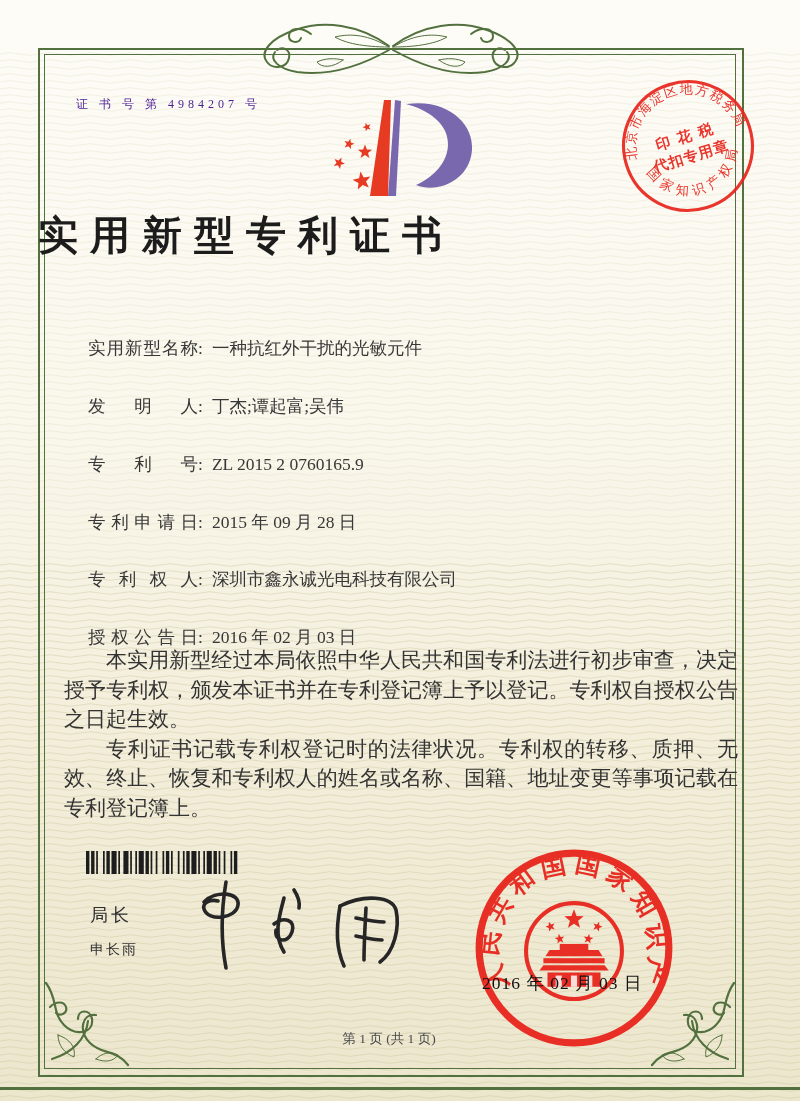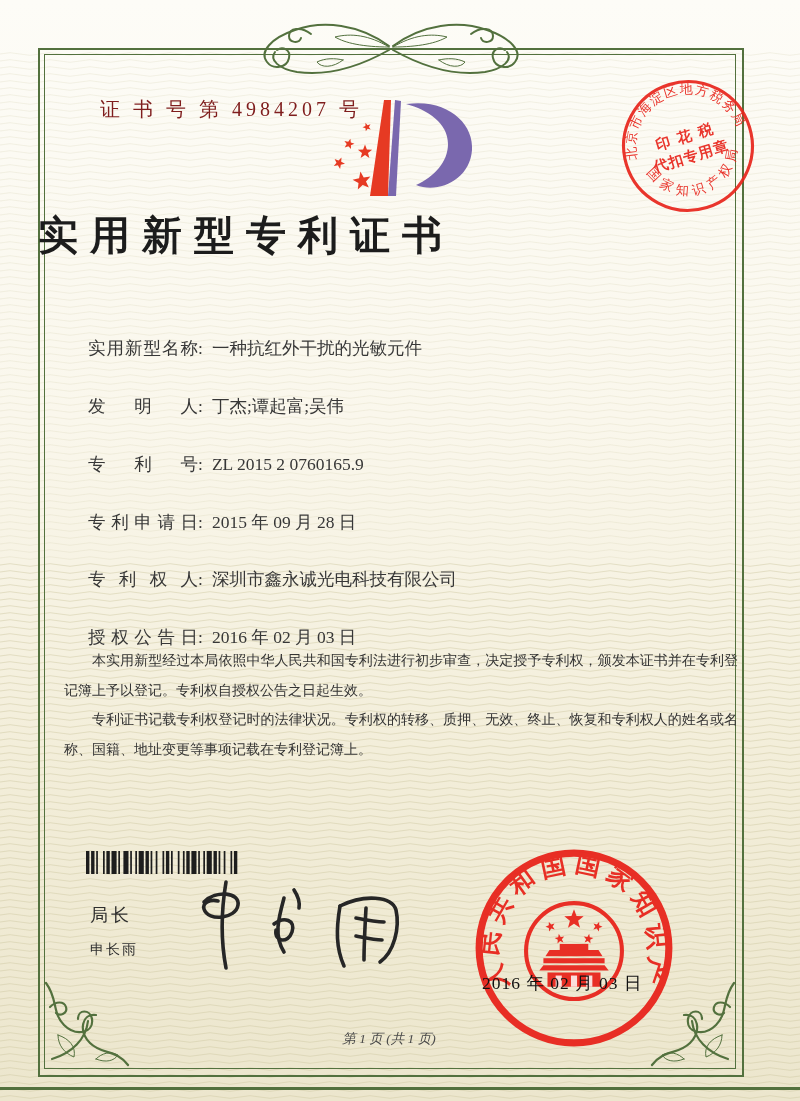--- a/index.html
+++ b/index.html
@@ -7,33 +7,33 @@
     width:800px;height:1101px;position:relative;overflow:hidden;
     font-family:"Liberation Serif","DejaVu Serif",serif;
     background:linear-gradient(180deg,#fdfcf7 0%,#faf7ec 38%,#f3eeda 68%,#ece6cd 100%);
   }
   .abs{position:absolute;}
   #waves{left:0;top:0;z-index:0;}
   .frame-outer{left:38px;top:48px;width:702px;height:1025px;border:2.5px solid var(--border-green);z-index:2;}
   .frame-inner{left:44px;top:54px;width:690px;height:1013px;border:1px solid var(--border-green);z-index:2;}
   .bottom-rule{left:0;top:1087px;width:800px;height:2.5px;background:var(--border-green);z-index:2;}
   .content{z-index:3;color:#2b2b2b;}
-  .cert-no{left:100px;top:96px;font-size:20px;letter-spacing:4px;color:#7f1d1d;}
+  .cert-no{left:76px;top:96px;font-size:12px;letter-spacing:4px;color:#4c1d95;}
   .doc-title{left:38px;top:208px;width:702px;font-size:40px;font-weight:bold;
     letter-spacing:12px;color:#1c1c1c;}
   .field-row{left:88px;font-size:17.5px;color:#373737;white-space:nowrap;}
   .field-label{display:inline-block;width:110px;text-align:justify;text-align-last:justify;margin-top:16px;}
   .field-colon{display:inline-block;margin-right:9px;}
-  .paras{left:64px;top:646px;width:674px;font-size:14px;line-height:29.5px;color:#333;
+  .paras{left:64px;top:646px;width:674px;font-size:21px;line-height:29.5px;color:#333;
     text-align:justify;z-index:3;}
   .paras p{margin:0;text-indent:2em;}
   .sig-title{left:90px;top:903px;font-size:18px;letter-spacing:3px;color:#2e2e2e;}
   .sig-name{left:90px;top:941px;font-size:14px;letter-spacing:2px;color:#2e2e2e;}
   .issue-date{left:482px;top:971px;width:180px;font-size:17.5px;color:#111;letter-spacing:1px;z-index:5;white-space:nowrap;}
-  .page-footer{left:38px;top:1030px;width:702px;text-align:center;font-size:13.5px;color:#4a4a4a;font-style:italic;}
+  .page-footer{left:38px;top:1030px;width:702px;text-align:center;font-size:13.5px;color:#4a4a4a;}
   .stamp-wrap{left:610px;top:68px;width:156px;height:156px;transform:rotate(-17deg);z-index:4;opacity:.92;}
   .seal-wrap{left:472px;top:846px;width:204px;height:204px;z-index:4;opacity:.95;}
   .ornament{z-index:2;}
   svg text{font-family:"Liberation Serif","DejaVu Serif",serif;}
 </style>
 </head>
 <body>
 
 <svg id="waves" class="abs" width="800" height="1101">
   <g id="waves-top" fill="none" stroke-opacity="0.22" stroke-width="1">

